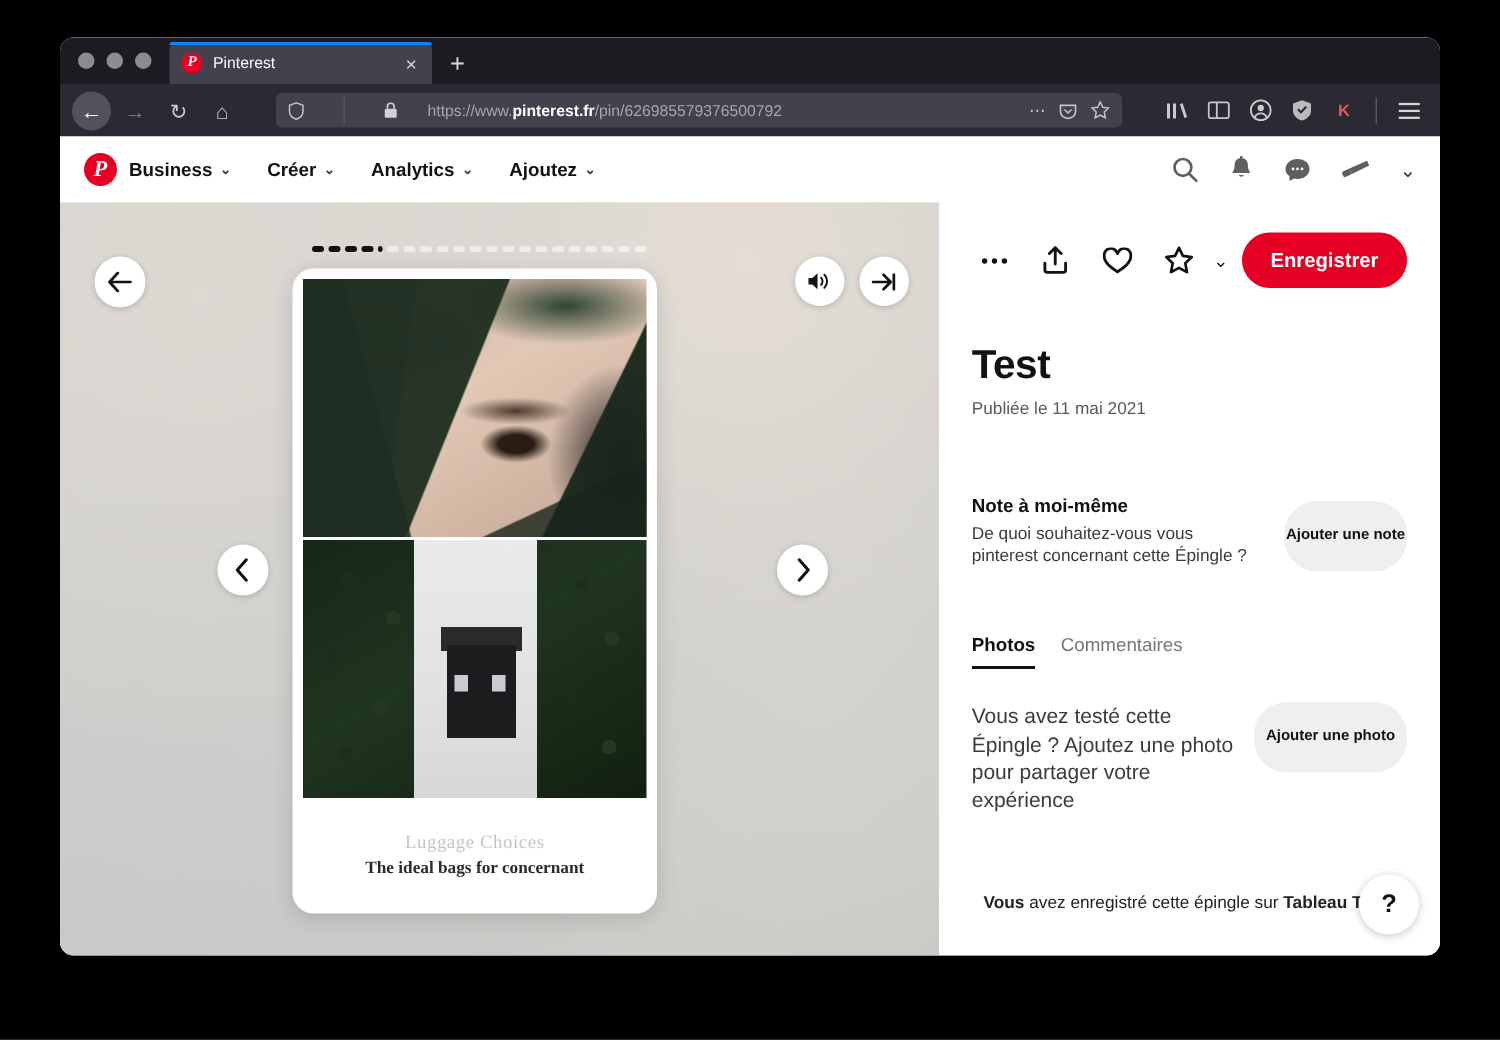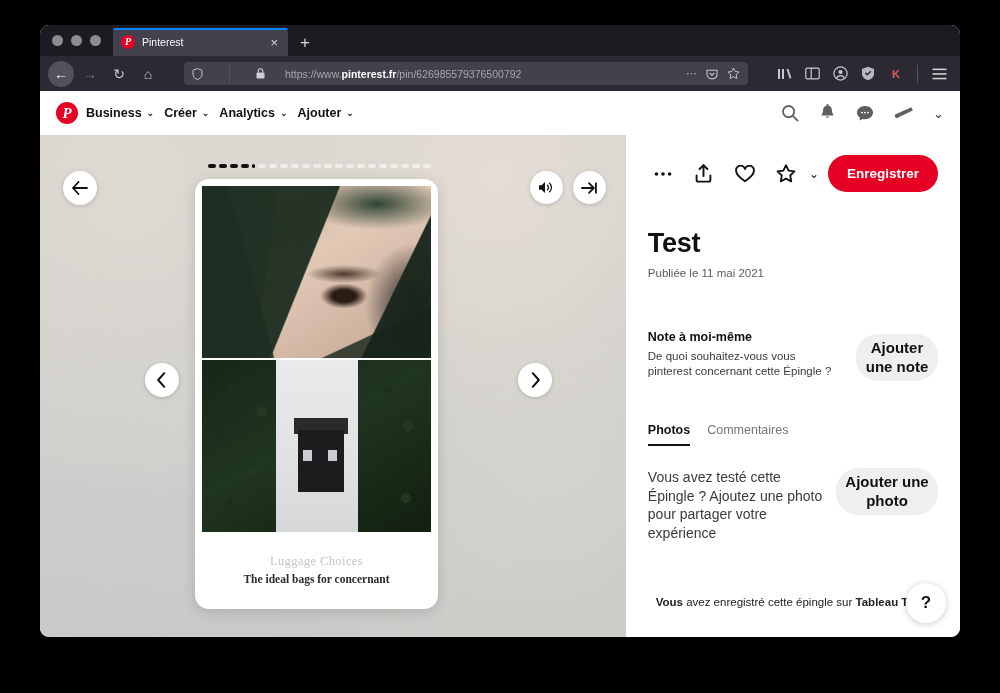--- a/index.html
+++ b/index.html
@@ -82,21 +82,21 @@
   .pheader {
     height: 44px; background: #fff;
     display: flex; align-items: center; padding: 0 16px; gap: 0;
   }
   .plogo {
     width: 22px; height: 22px; border-radius: 50%; background: #e60023;
     color: #fff; font-family: "Liberation Serif", serif; font-style: italic; font-weight: bold;
     font-size: 15px; line-height: 22px; text-align: center; margin-right: 8px; flex: 0 0 auto;
     cursor: pointer;
   }
-  .pnav { display: flex; align-items: center; gap: 10px; }
+  .pnav { display: flex; align-items: center; gap: 24px; }
   .pnav-item {
     display: flex; align-items: center; gap: 5px;
     font-size: 12.5px; font-weight: bold; color: #111; cursor: pointer; white-space: nowrap;
   }
   .chev { font-size: 9px; color: #333; }
   .pheader-right { margin-left: auto; display: flex; align-items: center; gap: 20px; }
   .hicon { color: #5f5f5f; cursor: pointer; display: flex; align-items: center; }
 
   
   .content { display: flex; height: 502px; }
@@ -199,21 +199,21 @@
   }
   .pin-title { font-size: 27px; font-weight: bold; color: #111; margin-top: 36px; letter-spacing: -0.3px; }
   .pin-date { font-size: 11.5px; color: #5a5a5a; margin-top: 8px; }
 
   .note-row { display: flex; align-items: flex-start; margin-top: 51px; }
   .note-left { flex: 1 1 auto; padding-right: 12px; }
   .note-title { font-size: 12.5px; font-weight: bold; color: #111; }
   .note-desc { font-size: 11.5px; color: #3b3b3b; margin-top: 5px; line-height: 1.32; max-width: 185px; }
   .gray-btn {
     background: #efefef; color: #111; border: none; border-radius: 22px;
-    font-size: 15px; font-weight: bold; font-family: "Liberation Sans", sans-serif;
+    font-size: 10px; font-weight: bold; font-family: "Liberation Sans", sans-serif;
     cursor: pointer; text-align: center; line-height: 1.25;
   }
   .btn-note { width: 82px; height: 47px; margin-top: 4px; }
 
   .tabs { display: flex; gap: 17px; margin-top: 42px; }
   .ptab { font-size: 12.5px; color: #767676; padding-bottom: 7px; cursor: pointer; }
   .ptab.sel { color: #111; font-weight: bold; border-bottom: 2px solid #111; }
 
   .photos-row { display: flex; align-items: flex-start; margin-top: 22px; }
   .photos-left { flex: 1 1 auto; padding-right: 12px; }
@@ -338,21 +338,21 @@
         </div>
         <div class="pnav-item">
           <span>Créer</span>
           <span class="chev">⌄</span>
         </div>
         <div class="pnav-item">
           <span>Analytics</span>
           <span class="chev">⌄</span>
         </div>
         <div class="pnav-item">
-          <span>Ajouter</span>
+          <span>Ajoutez</span>
           <span class="chev">⌄</span>
         </div>
       </div>
       <div class="pheader-right">
         <span class="hicon">
           <svg width="18" height="18" viewBox="0 0 18 18">
               <circle cx="7.6" cy="7.6" r="5.6" fill="none" stroke="#5f5f5f" stroke-width="1.8"></circle>
               <path d="M11.8 11.8 16.6 16.6" stroke="#5f5f5f" stroke-width="1.8" stroke-linecap="round"></path>
             </svg>
         </span>

